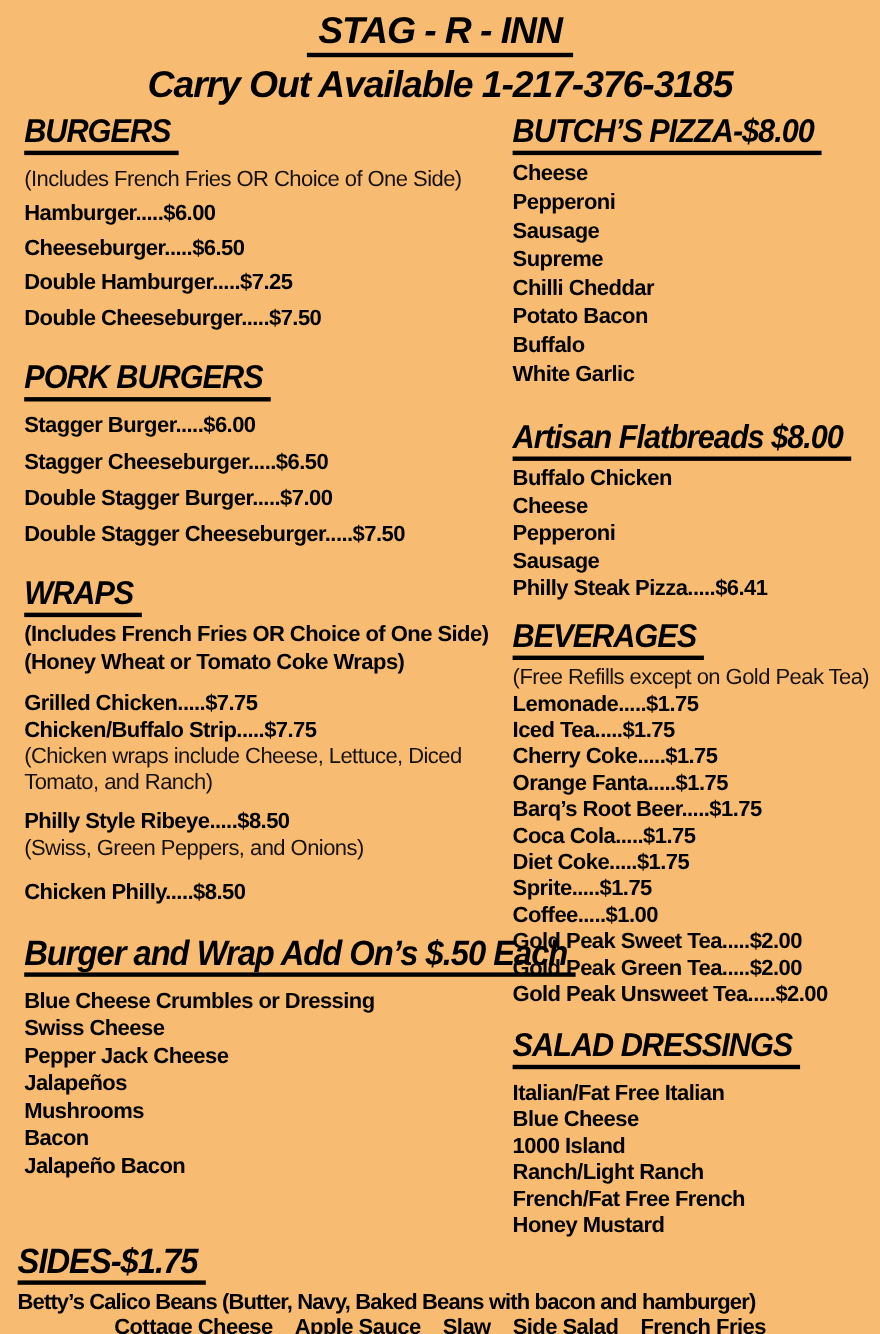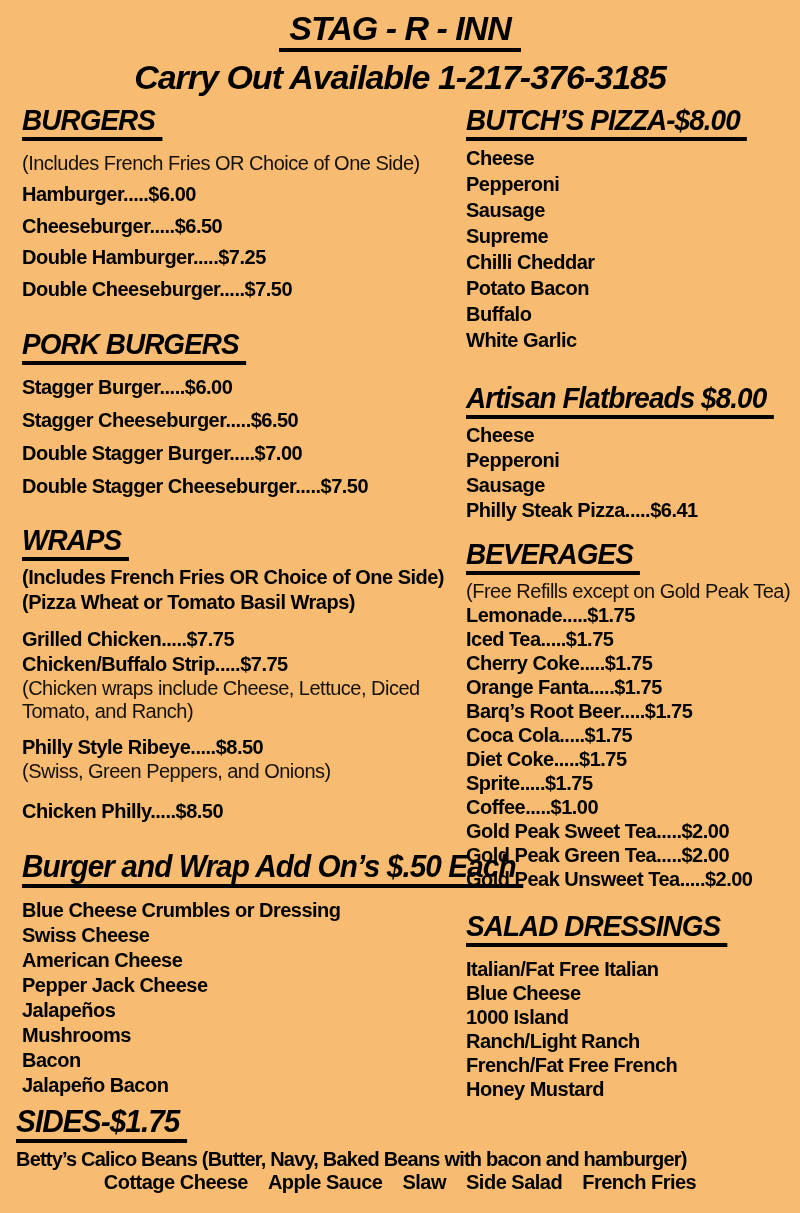--- a/index.html
+++ b/index.html
@@ -109,41 +109,40 @@
             <div class="item">Stagger Burger.....$6.00</div>
             <div class="item">Stagger Cheeseburger.....$6.50</div>
             <div class="item">Double Stagger Burger.....$7.00</div>
             <div class="item">Double Stagger Cheeseburger.....$7.50</div>
           </div>
       </div>
 
       <div class="section mt-sec">
         <div class="sec-title-wrap"><span class="sec-title">WRAPS</span></div>
         <div class="note-bold" style="margin-top:4px;">(Includes French Fries OR Choice of One Side)</div>
-        <div class="note-bold">(Pizza Wheat or Tomato Basil Wraps)</div>
+        <div class="note-bold">(Honey Wheat or Tomato Coke Wraps)</div>
         <div class="wrap-group lh25">
           <div class="item">Grilled Chicken.....$7.75</div>
           <div class="item">Chicken/Buffalo Strip.....$7.75</div>
           <div class="note-light wrapped">(Chicken wraps include Cheese, Lettuce, Diced Tomato, and Ranch)</div>
         </div>
         <div class="wrap-group lh25">
           <div class="item">Philly Style Ribeye.....$8.50</div>
           <div class="note-light wrapped">(Swiss, Green Peppers, and Onions)</div>
         </div>
         <div class="wrap-group lh25" style="margin-top:16px;">
           <div class="item">Chicken Philly.....$8.50</div>
         </div>
       </div>
 
       <div class="section" style="margin-top:24px;">
         <div class="sec-title-wrap"><span class="sec-title big">Burger and Wrap Add On’s $.50 Each</span></div>
         <div class="lh25" style="margin-top:10px;">
             <div class="item">Blue Cheese Crumbles or Dressing</div>
             <div class="item">Swiss Cheese</div>
-            <div class="item">American Cheese</div>
             <div class="item">Pepper Jack Cheese</div>
             <div class="item">Jalapeños</div>
             <div class="item">Mushrooms</div>
             <div class="item">Bacon</div>
             <div class="item">Jalapeño Bacon</div>
           </div>
       </div>
 
     </div>
 
@@ -159,20 +158,21 @@
             <div class="item">Chilli Cheddar</div>
             <div class="item">Potato Bacon</div>
             <div class="item">Buffalo</div>
             <div class="item">White Garlic</div>
           </div>
       </div>
 
       <div class="section" style="margin-top:28px;">
         <div class="sec-title-wrap"><span class="sec-title">Artisan Flatbreads $8.00</span></div>
         <div class="mt-items lh25">
+            <div class="item">Buffalo Chicken</div>
             <div class="item">Cheese</div>
             <div class="item">Pepperoni</div>
             <div class="item">Sausage</div>
             <div class="item">Philly Steak Pizza.....$6.41</div>
           </div>
       </div>
 
       <div class="section" style="margin-top:14px;">
         <div class="sec-title-wrap"><span class="sec-title">BEVERAGES</span></div>
         <div class="note-light" style="margin-top:4px; white-space:nowrap;">(Free Refills except on Gold Peak Tea)</div>

